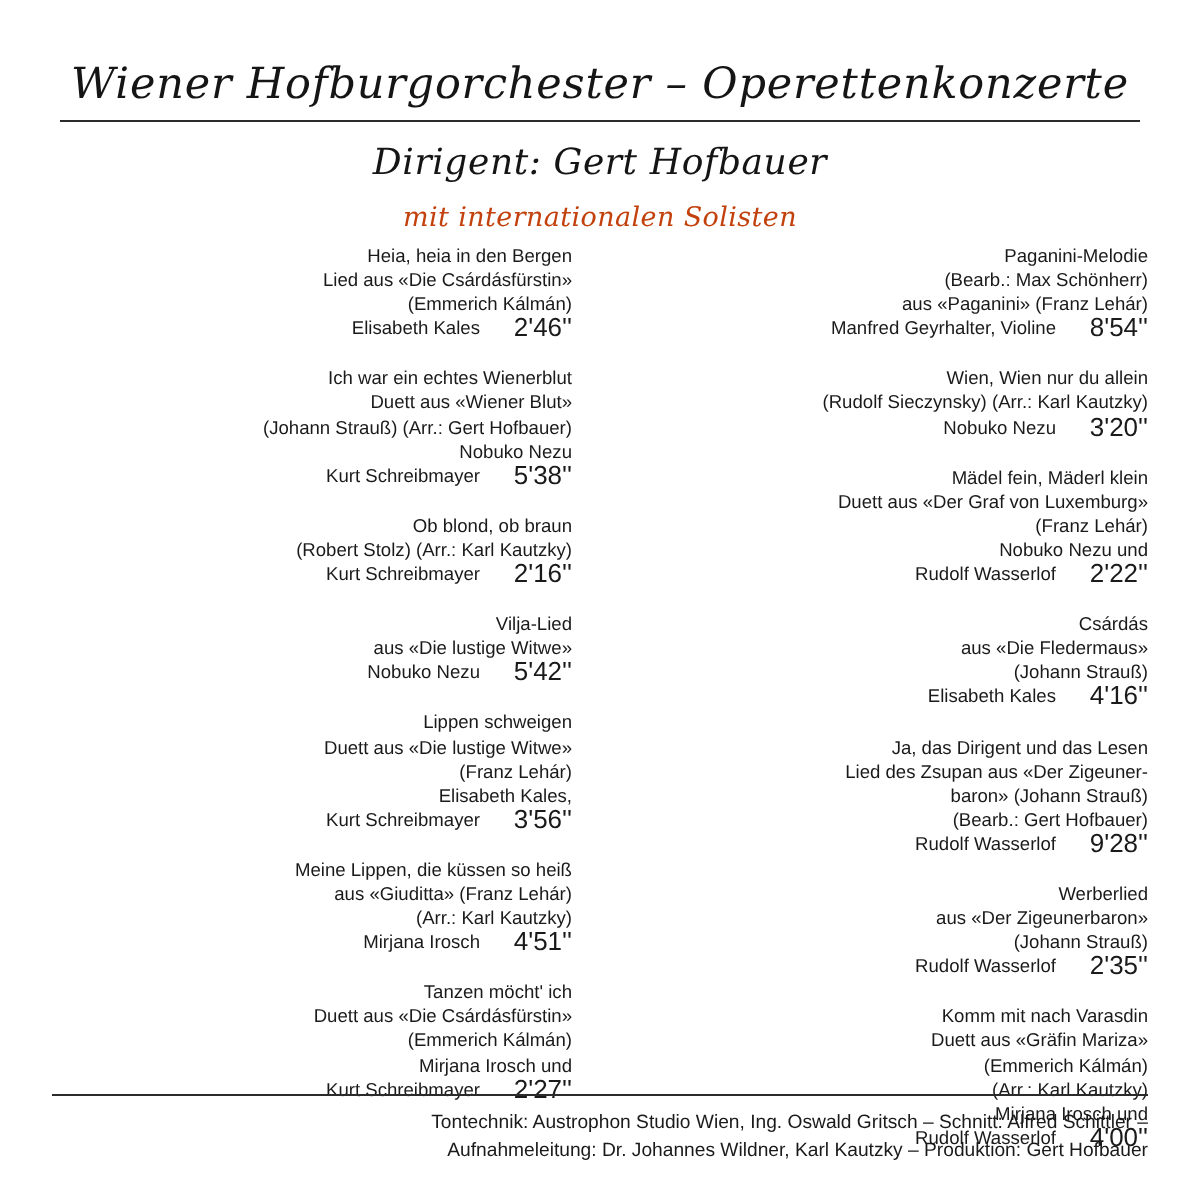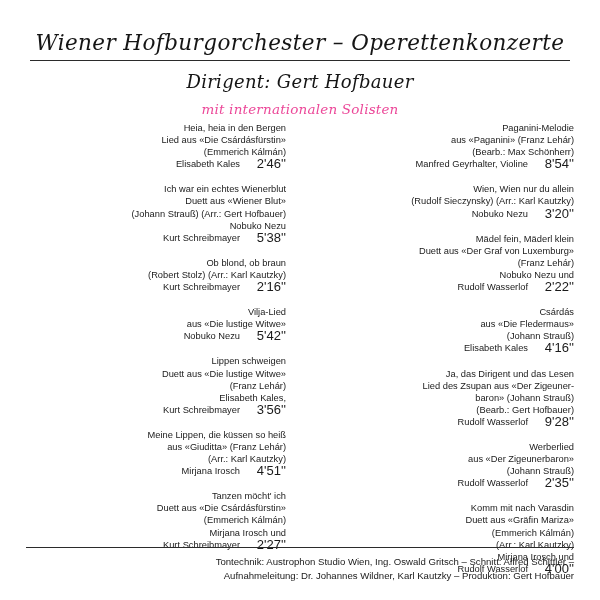--- a/index.html
+++ b/index.html
@@ -47,21 +47,21 @@
     font-size: 18px;
     margin-top: 10px;
     color: #151515;
     letter-spacing: 0.3px;
   }
   .title-sub {
     font-family: "DejaVu Serif", serif;
     font-style: italic;
     font-size: 13.5px;
     margin-top: 9px;
-    color: #ec4899;
+    color: #c2410c;
     letter-spacing: 0.2px;
   }
 
   
   .columns {
     position: absolute;
     top: 122px;
     left: 26px;
     right: 26px;
     display: flex;
@@ -188,22 +188,22 @@
         <div class="line last-line">Kurt Schreibmayer</div>
         <div class="dur">2'27''</div>
       </div>
 
     </div>
 
     <div class="col">
 
       <div class="track">
         <div class="line">Paganini-Melodie</div>
+        <div class="line">(Bearb.: Max Schönherr)</div>
         <div class="line">aus «Paganini» (Franz Lehár)</div>
-        <div class="line">(Bearb.: Max Schönherr)</div>
         <div class="line last-line">Manfred Geyrhalter, Violine</div>
         <div class="dur">8'54''</div>
       </div>
 
       <div class="track">
         <div class="line">Wien, Wien nur du allein</div>
         <div class="line">(Rudolf Sieczynsky) (Arr.: Karl Kautzky)</div>
         <div class="line last-line">Nobuko Nezu</div>
         <div class="dur">3'20''</div>
       </div>

